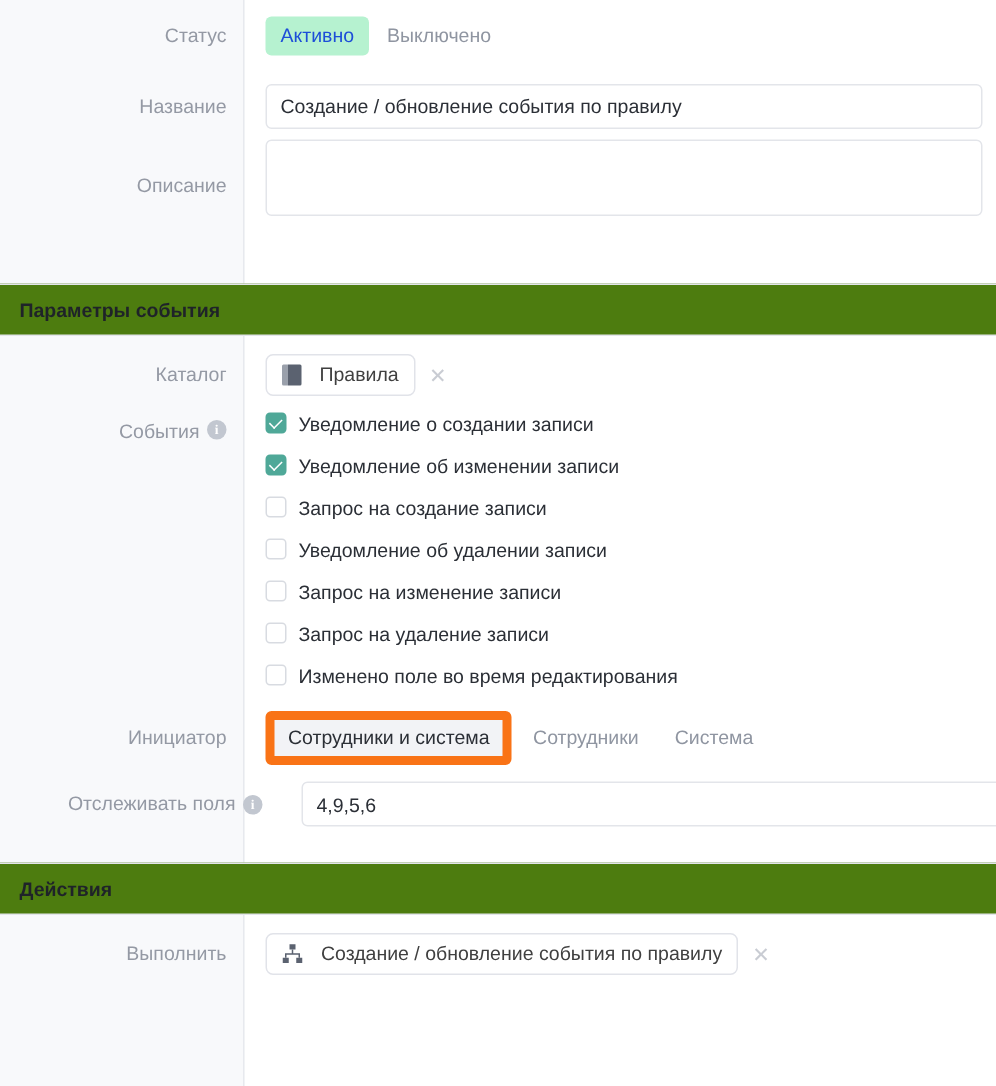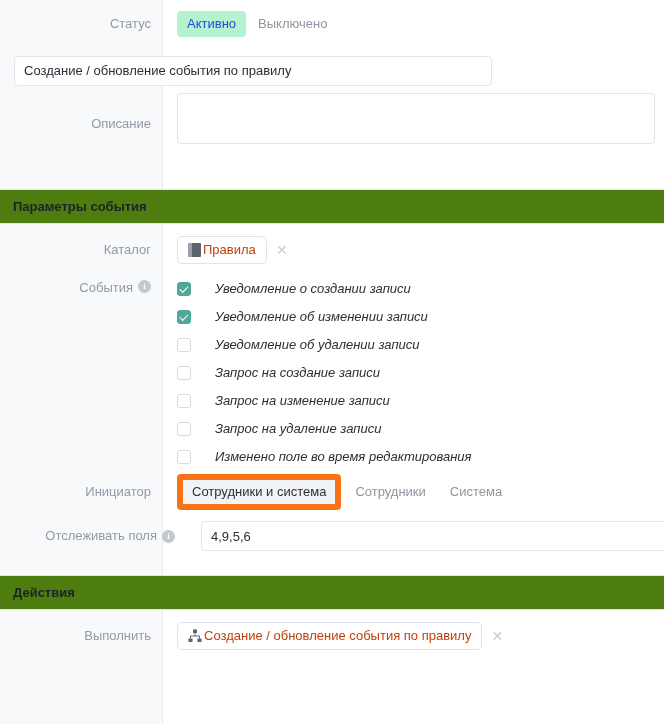--- a/index.html
+++ b/index.html
@@ -163,28 +163,28 @@
     color: #1f2329;
   }
 
   
   .r-chip { height: 51px; align-items: center; }
   .r-chip .label { height: 51px; }
   .chip-wrap { display: flex; align-items: center; gap: 6px; }
   .chip {
     display: inline-flex;
     align-items: center;
-    gap: 2px;
+    gap: 12px;
     border: 1px solid #e1e3e9;
     background: #ffffff;
     border-radius: 5px;
     padding: 5px 10px;
     font-size: 13px;
     line-height: 16px;
-    color: #c2410c;
+    color: #404040;
     cursor: pointer;
     white-space: nowrap;
   }
   .clear-x {
     width: 18px;
     height: 18px;
     display: inline-flex;
     align-items: center;
     justify-content: center;
     color: #c9ccd3;
@@ -214,25 +214,23 @@
 
   
   .ico-sitemap { flex: 0 0 14px; display: inline-flex; align-items: center; }
 
   
   .r-checks { align-items: flex-start; }
   .r-checks .label { padding-top: 5px; align-items: flex-start; height: auto; }
   .check-list { display: flex; flex-direction: column; gap: 0; }
   .check-item {
     display: flex;
-    align-items: center;
-    gap: 24px;
+    gap: 8px;
     height: 28px;
     cursor: pointer;
-    font-style: italic;
   }
   .cbox {
     width: 14px; height: 14px;
     box-sizing: border-box;
     border: 1px solid #d8dbe1;
     border-radius: 3px;
     background: #ffffff;
     flex: 0 0 14px;
     display: inline-flex;
     align-items: center;
@@ -277,20 +275,21 @@
       <div class="label">Статус</div>
       <div class="field">
         <div class="seg-group">
           <button class="seg active-green">Активно</button>
           <button class="seg">Выключено</button>
         </div>
       </div>
     </div>
 
     <div class="row r-title">
+      <div class="label">Название</div>
       <div class="field">
         <input class="text-input" type="text" value="Создание / обновление события по правилу" style="">
       </div>
     </div>
 
     <div class="row r-desc">
       <div class="label">Описание</div>
       <div class="field">
         <textarea class="text-area" placeholder="" style=""></textarea>
       </div>
@@ -326,25 +325,25 @@
           <label class="check-item">
             <span class="cbox checked"></span>
             <span class="check-label">Уведомление о создании записи</span>
           </label>
           <label class="check-item">
             <span class="cbox checked"></span>
             <span class="check-label">Уведомление об изменении записи</span>
           </label>
           <label class="check-item">
             <span class="cbox"></span>
+            <span class="check-label">Запрос на создание записи</span>
+          </label>
+          <label class="check-item">
+            <span class="cbox"></span>
             <span class="check-label">Уведомление об удалении записи</span>
-          </label>
-          <label class="check-item">
-            <span class="cbox"></span>
-            <span class="check-label">Запрос на создание записи</span>
           </label>
           <label class="check-item">
             <span class="cbox"></span>
             <span class="check-label">Запрос на изменение записи</span>
           </label>
           <label class="check-item">
             <span class="cbox"></span>
             <span class="check-label">Запрос на удаление записи</span>
           </label>
           <label class="check-item">

